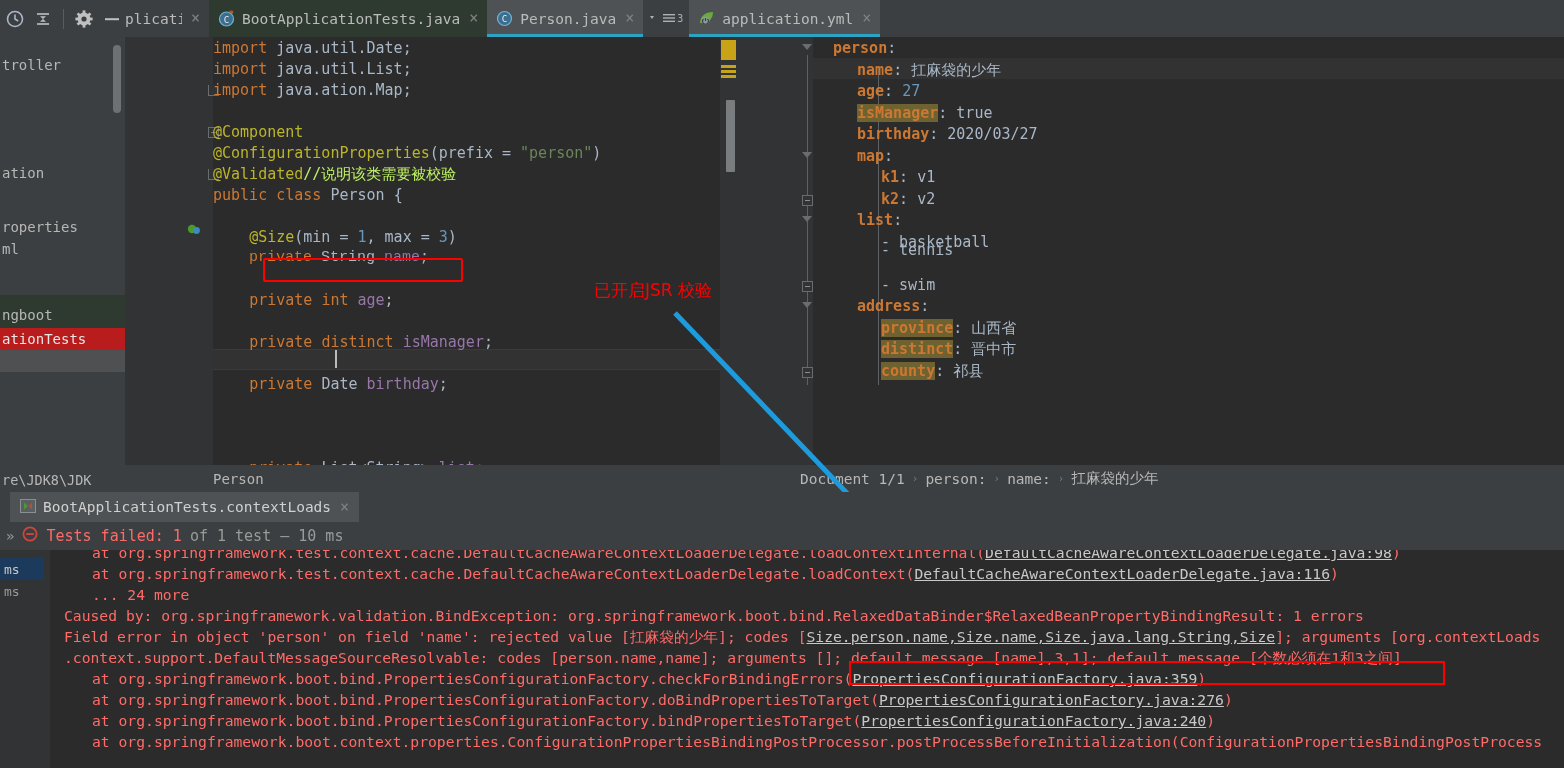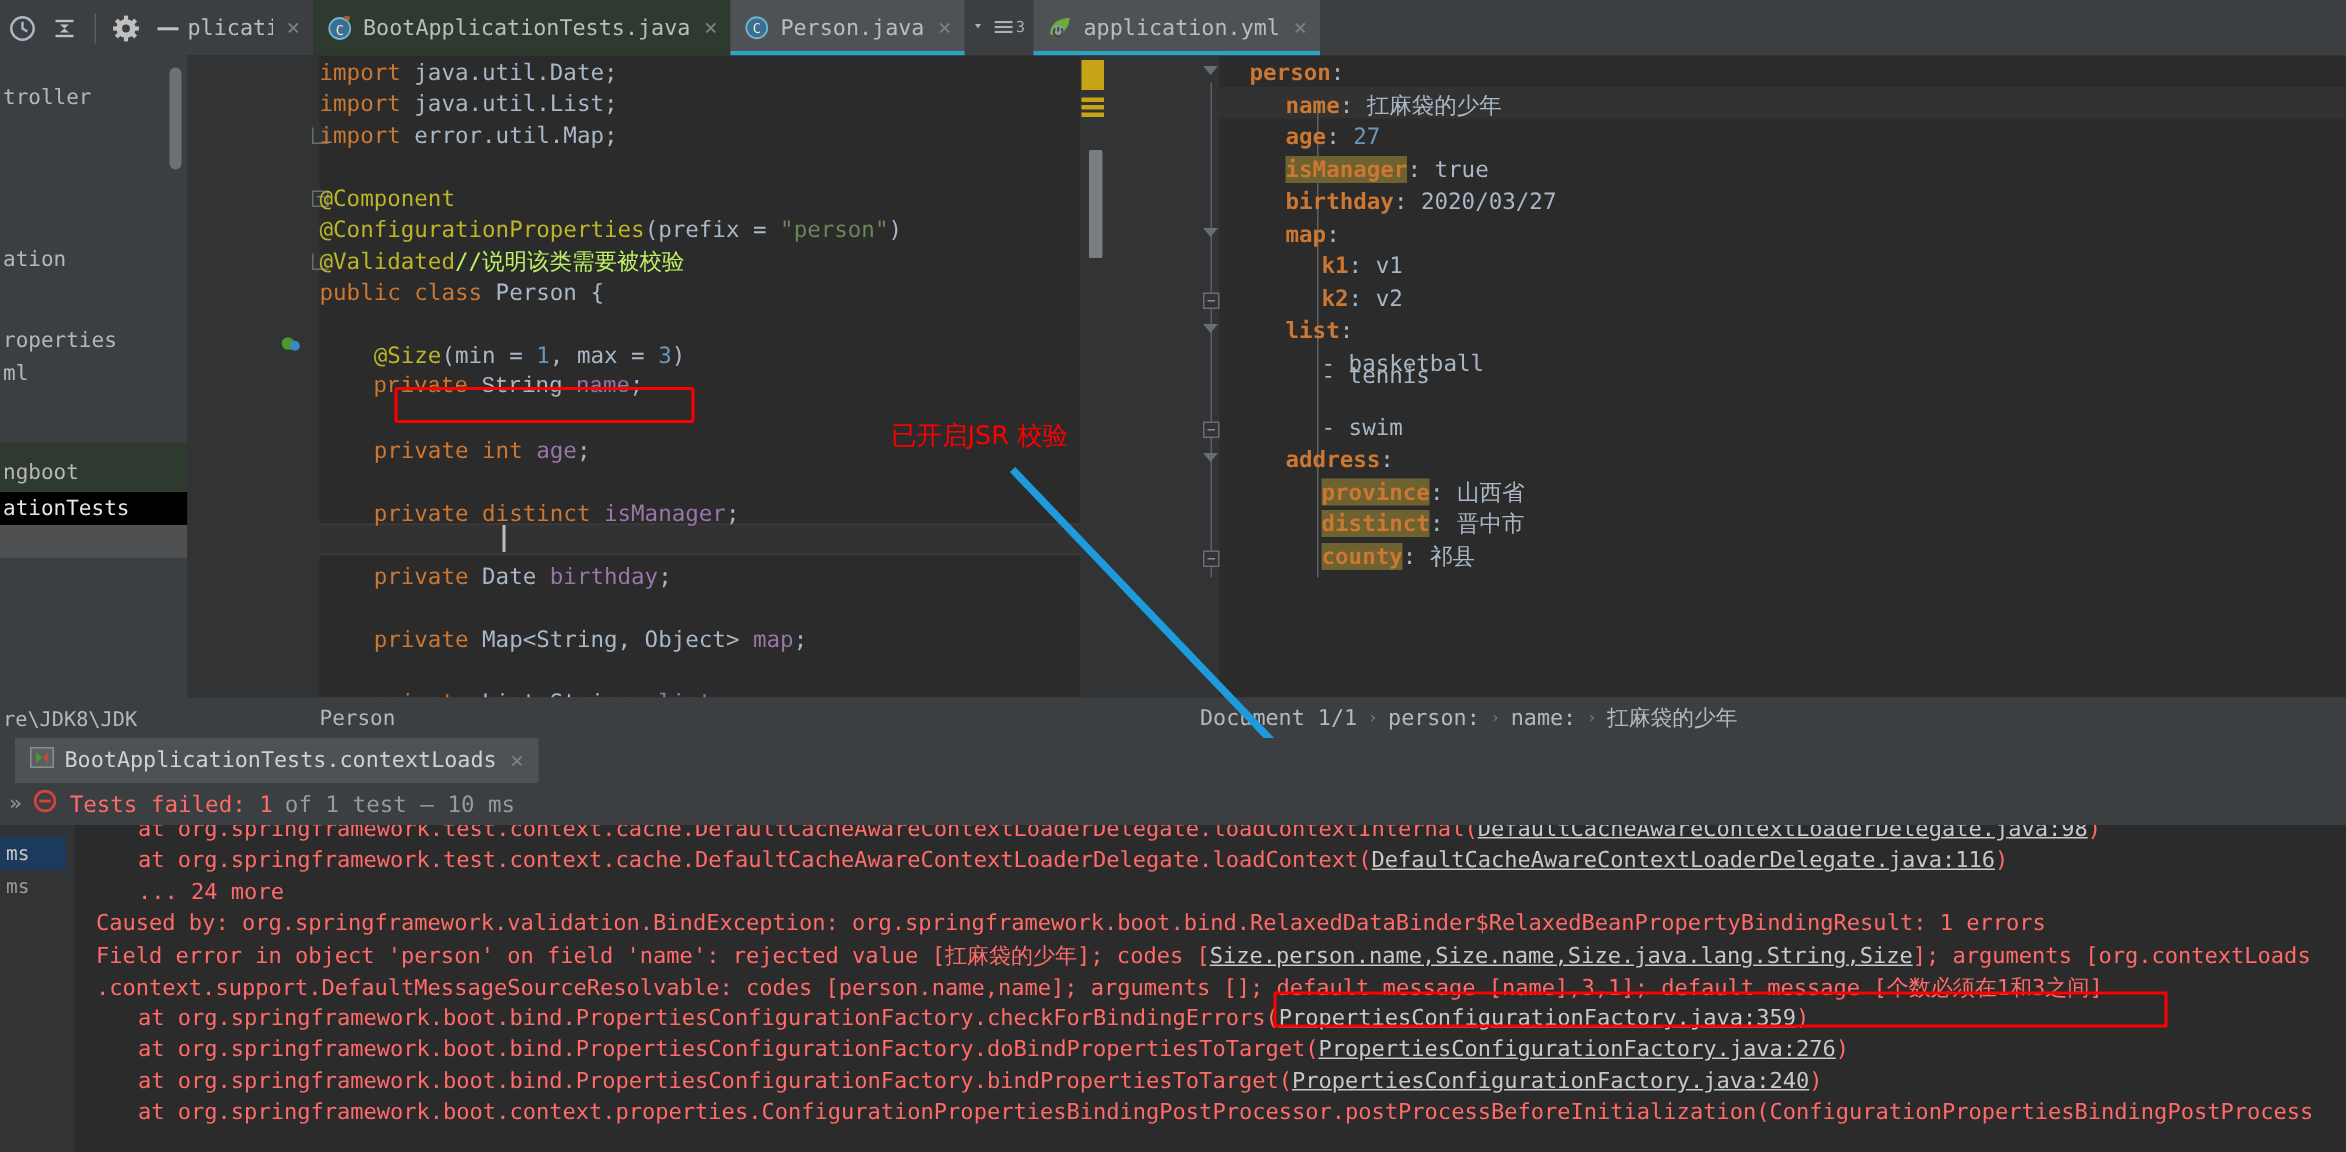--- a/index.html
+++ b/index.html
@@ -54,21 +54,21 @@
   
   .leftpane {
     position: absolute; left: 0; top: 37px; width: 125px; height: 455px;
     background: #3c3f41; overflow: hidden; font-size: 14px;
   }
   .tree-row {
     height: 21px; line-height: 21px; color: #b7b7b7;
     white-space: nowrap; padding-left: 2px; cursor: pointer;
   }
   .tree-row.sel-green { background: #2e3a2f; }
-  .tree-row.sel-blue  { background: #000000; color: #e6e6e6; }
+  .tree-row.sel-blue  { background: #b91c1c; color: #e6e6e6; }
   .tree-row.sel-grey  { background: #4e5051; }
   .left-scroll {
     position: absolute; right: 4px; top: 8px; width: 8px; height: 68px;
     background: #6e7173; border-radius: 4px;
   }
   .leftpane-bottom {
     position: absolute; left: 0; bottom: 0; width: 125px; height: 40px;
     color: #b7b7b7; font-size: 13.5px; white-space: nowrap;
     padding-top: 20px; padding-left: 2px;
   }
@@ -343,21 +343,21 @@
   <div class="java-editor">
     <div class="gutter-java"></div>
     <div class="cur-line-hl" style="top:312px;"></div>
     <div id="java-lines">
         <div class="ln" style="top: 2px;">11</div>
         <div class="codeline" style="top: 2px;"><span class="k-kw">import </span><span class="k-cls">java.util.Date;</span></div>
         <div class="ln" style="top: 23px;">12</div>
         <div class="codeline" style="top: 23px;"><span class="k-kw">import </span><span class="k-cls">java.util.List;</span></div>
         <div class="ln" style="top: 44px;">13</div>
         <div class="fold" style="top: 48px; border-top: none; border-right: none;"></div>
-        <div class="codeline" style="top: 44px;"><span class="k-kw">import </span><span class="k-cls">error.util.Map;</span></div>
+        <div class="codeline" style="top: 44px;"><span class="k-kw">import </span><span class="k-cls">java.ation.Map;</span></div>
         <div class="ln" style="top: 65px;">14</div>
         <div class="codeline" style="top: 65px;"></div>
         <div class="ln" style="top: 86px;">15</div>
         <div class="fold" style="top: 90px;">−</div>
         <div class="codeline" style="top: 86px;"><span class="k-anno">@Component</span></div>
         <div class="ln" style="top: 107px;">16</div>
         <div class="codeline" style="top: 107px;"><span class="k-anno">@ConfigurationProperties</span><span class="k-cls">(</span><span class="k-cls">prefix</span><span class="k-cls"> = </span><span class="k-str">"person"</span><span class="k-cls">)</span></div>
         <div class="ln" style="top: 128px;">17</div>
         <div class="fold" style="top: 132px; border-top: none; border-right: none;"></div>
         <div class="codeline" style="top: 128px;"><span class="k-anno">@Validated</span><span class="k-cmt">//说明该类需要被校验</span></div>
@@ -377,21 +377,20 @@
         <div class="codeline" style="top: 275px;"></div>
         <div class="ln" style="top: 296px;">25</div>
         <div class="codeline" style="top: 296px;"><span class="k-cls">    </span><span class="k-kw">private </span><span class="k-kw">distinct </span><span class="k-field">isManager</span><span class="k-cls">;</span></div>
         <div class="ln" style="top: 317px;">26</div>
         <div class="codeline" style="top: 317px;"></div>
         <div class="ln" style="top: 338px;">27</div>
         <div class="codeline" style="top: 338px;"><span class="k-cls">    </span><span class="k-kw">private </span><span class="k-cls">Date </span><span class="k-field">birthday</span><span class="k-cls">;</span></div>
         <div class="ln" style="top: 359px;">28</div>
         <div class="codeline" style="top: 359px;"></div>
         <div class="ln" style="top: 380px;">29</div>
-        <div class="codeline" style="top: 380px;"><span class="k-cls">    </span><span class="k-kw">private </span><span class="k-cls">Map&lt;String, Object&gt; </span><span class="k-field">map</span><span class="k-cls">;</span></div>
         <div class="ln" style="top: 401px;">30</div>
         <div class="codeline" style="top: 401px;"></div>
         <div class="ln" style="top: 422px;">31</div>
         <div class="codeline" style="top: 422px;"><span class="k-cls">    </span><span class="k-kw">private </span><span class="k-cls">List&lt;String&gt; </span><span class="k-field">list</span><span class="k-cls">;</span></div>
       </div>
 
     <div class="bulb" style="left:62px; top:184px;">
       <svg width="14" height="14" viewBox="0 0 14 14">
         <circle cx="5" cy="7" r="4.2" fill="#4c9a2a"></circle>
         <circle cx="9.5" cy="8.5" r="3.4" fill="#3b8bbf"></circle>

